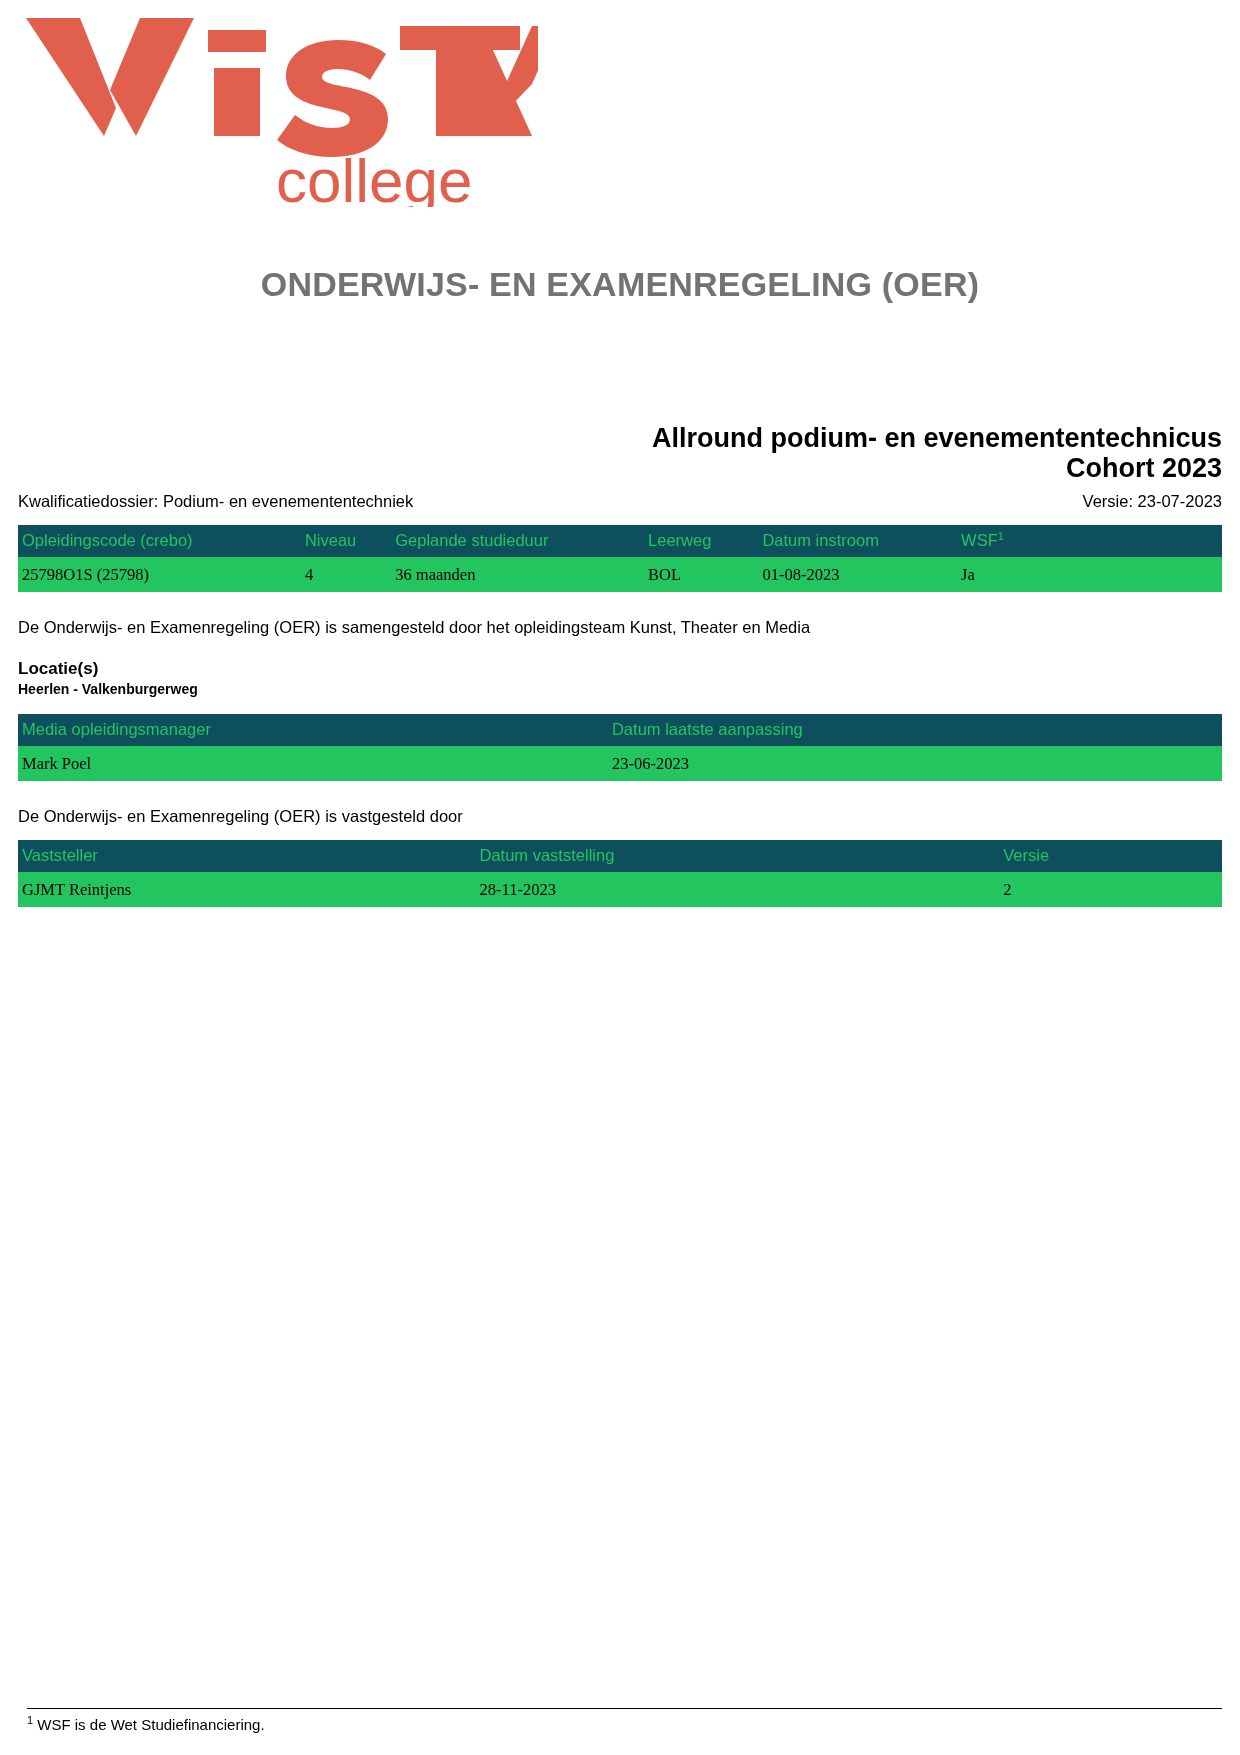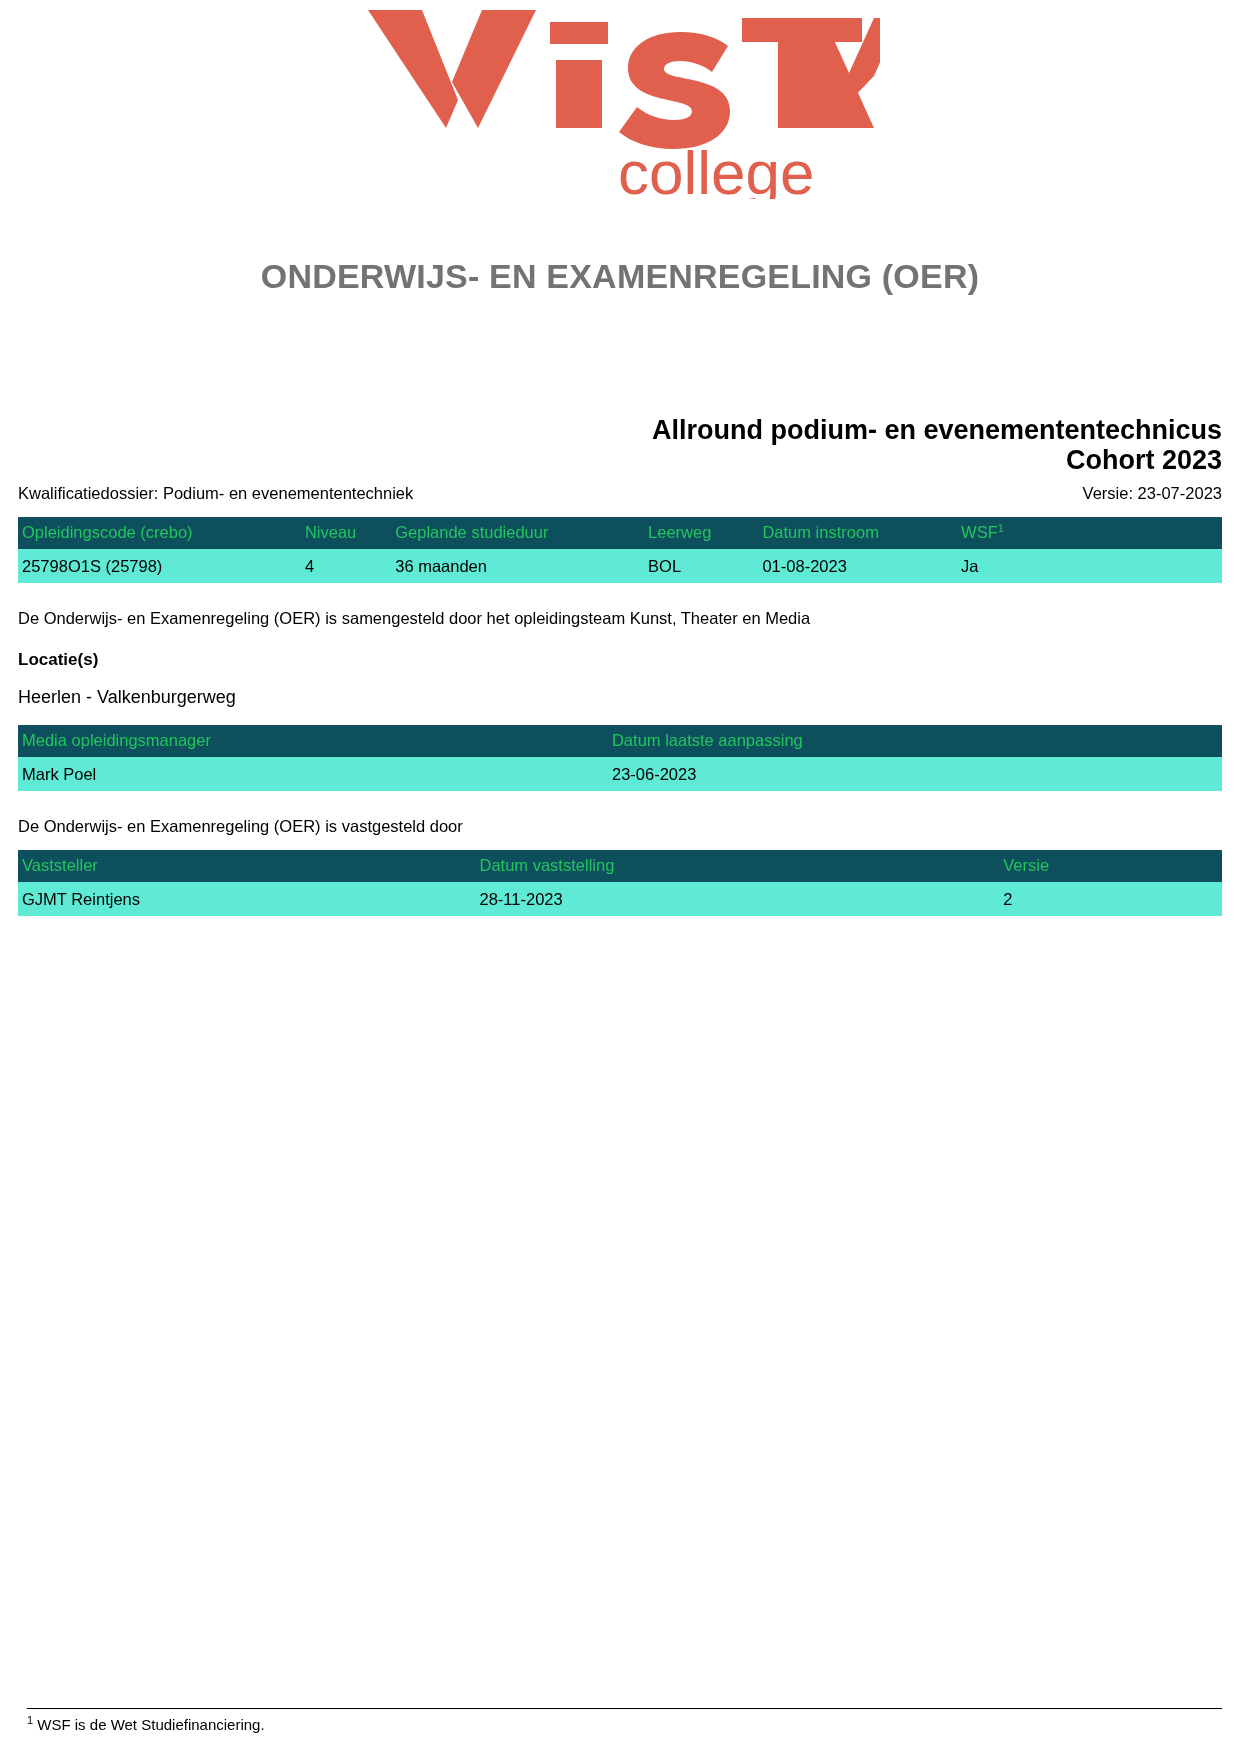--- a/index.html
+++ b/index.html
@@ -20,22 +20,22 @@
     position: relative;
     box-sizing: border-box;
     padding: 0 18px;
   }
 
   
   .logo-block {
     width: 100%;
     display: flex;
     flex-direction: column;
-    align-items: center;
-    padding-top: 4px;
+    align-items: flex-start;
+    padding-top: 12px;
   }
   .logo-svg {
     display: block;
   }
 
   
   .doc-title {
     text-align: center;
     color: #737373;
     font-size: 34px;
@@ -86,21 +86,22 @@
     background: #0d4f5c;
     color: #22c55e;
     font-weight: normal;
     text-align: left;
     padding: 6px 4px 7px 4px;
     vertical-align: middle;
   }
   tbody td {
     padding: 8px 4px 7px 4px;
     vertical-align: top;
-    background: #5eead4;
+    background: #22c55e;
+    font-family: Liberation Serif, serif;
   }
   sup {
     font-size: 11px;
     vertical-align: super;
     line-height: 0;
   }
 
   .tbl-opleiding { margin-top: 14px; }
   .tbl-opleiding col.c1 { width: 23.5%; }
   .tbl-opleiding col.c2 { width: 7.5%; }
@@ -112,22 +113,23 @@
   .para {
     font-size: 16.5px;
     margin-top: 26px;
   }
   .locatie-label {
     font-size: 17px;
     font-weight: bold;
     margin-top: 22px;
   }
   .locatie-value {
-    font-size: 18px;
-    margin-top: 17px;
+    font-size: 14px;
+    margin-top: 2px;
+    font-weight: bold;
   }
 
   .tbl-manager { margin-top: 17px; }
   .tbl-manager col.c1 { width: 49%; }
   .tbl-manager col.c2 { width: 51%; }
 
   .tbl-vast { margin-top: 14px; }
   .tbl-vast col.c1 { width: 38%; }
   .tbl-vast col.c2 { width: 43.5%; }
   .tbl-vast col.c3 { width: 18.5%; }

